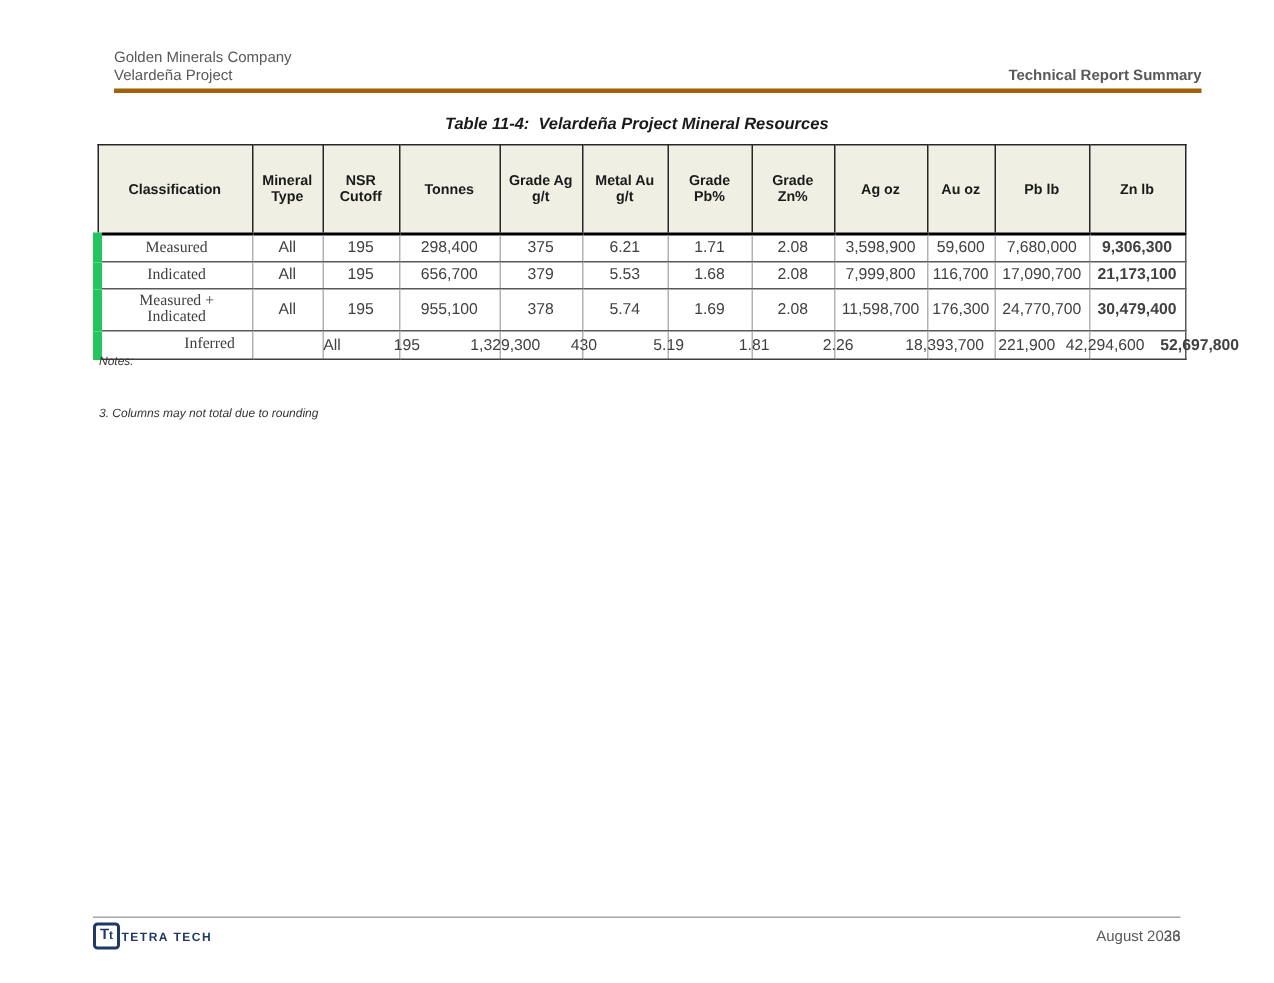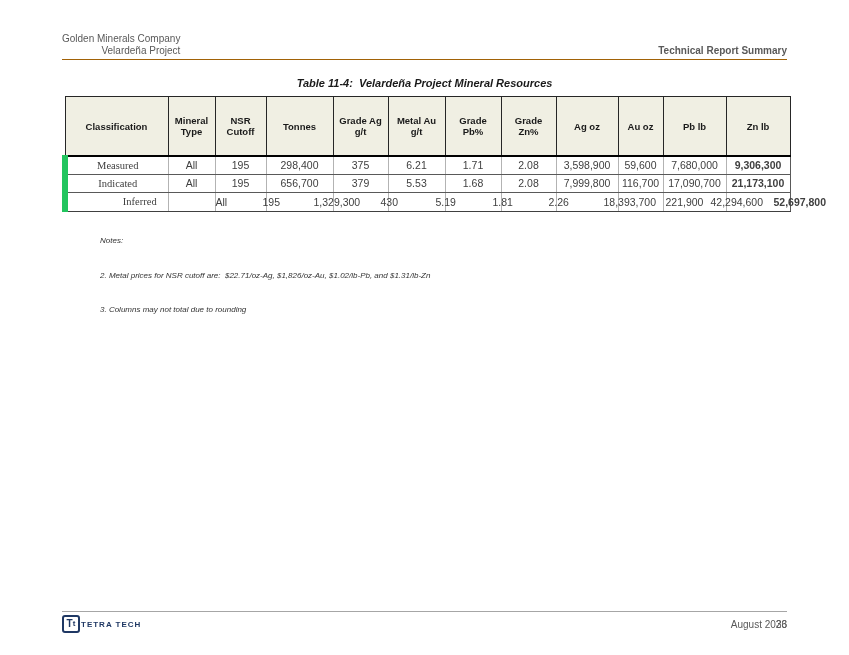--- a/index.html
+++ b/index.html
@@ -5,25 +5,25 @@
   html,body{margin:0;padding:0;background:#ffffff;}
   .page{
     position:relative;
     width:849px;height:655px;
     background:#ffffff;
     font-family:"Liberation Sans", sans-serif;
     overflow:hidden;
   }
   
   .doc-header{
-    position:absolute;left:62px;top:33px;width:725px;
+    position:absolute;left:76px;top:33px;width:725px;
     display:flex;justify-content:space-between;align-items:flex-end;
-    border-bottom:1px solid #a16207;
+    border-bottom:3px solid #a16207;
     padding-bottom:3px;
-    color:#595959;font-size:10px;line-height:11.5px;text-align:right;
+    color:#595959;font-size:10px;line-height:11.5px;
   }
   .doc-header .right{font-weight:bold;}
   
   .table-title{
     position:absolute;left:62px;top:77px;width:725px;
     text-align:center;font-weight:bold;font-size:11px;color:#1a1a1a;
     white-space:pre;
     font-style:italic;
   }
   
@@ -48,21 +48,20 @@
     padding:1px 3px;white-space:pre-line;
   }
   table.resource td:first-child{border-left:6px solid #22c55e;font-family:Liberation Serif, serif;}
   table.resource td:last-child{border-right:1px solid #595959;font-weight:bold;}
   table.resource tbody tr:last-child td{border-bottom:1.5px solid #404040;padding-left:47px;}
   
   .notes{
     position:absolute;left:66px;top:212px;width:700px;
     font-style:italic;font-size:8px;line-height:11.5px;color:#333333;
     white-space:pre;
-    margin-left:34px;
   }
   
   .doc-footer{
     position:absolute;left:62px;top:611px;width:725px;
     border-top:1px solid #a6a6a6;
     padding-top:3px;
     display:flex;align-items:center;
     color:#595959;font-size:10px;
   }
   .logo{display:flex;align-items:center;}
@@ -155,40 +154,54 @@
           <td>656,700</td>
           <td>379</td>
           <td>5.53</td>
           <td>1.68</td>
           <td>2.08</td>
           <td>7,999,800</td>
           <td>116,700</td>
           <td>17,090,700</td>
           <td>21,173,100</td>
         </tr>
+        <tr style="height: 28px;">
+          <td>Measured +
+Indicated</td>
+          <td>All</td>
+          <td>195</td>
+          <td>955,100</td>
+          <td>378</td>
+          <td>5.74</td>
+          <td>1.69</td>
+          <td>2.08</td>
+          <td>11,598,700</td>
+          <td>176,300</td>
+          <td>24,770,700</td>
+          <td>30,479,400</td>
+        </tr>
         <tr style="height: 19px;">
           <td>Inferred</td>
           <td>All</td>
           <td>195</td>
           <td>1,329,300</td>
           <td>430</td>
           <td>5.19</td>
           <td>1.81</td>
           <td>2.26</td>
           <td>18,393,700</td>
           <td>221,900</td>
           <td>42,294,600</td>
           <td>52,697,800</td>
         </tr>
       </tbody>
   </table>
 
   <div class="notes">
     <div>Notes:</div>
-    <div>2. Metal prices for NSR cutoff are:  $22.71/oz-Ag, $1,826/oz-Au, $1.02/lb-Pb, and $1.31/lb-Zn</div>
     <div>3. Columns may not total due to rounding</div>
   </div>
 
   <div class="doc-footer">
     <div class="logo">
       <div class="logo-box">
           <span>T</span>
           <span class="small-t">t</span>
         </div>
       <div class="logo-text">TETRA TECH</div>

